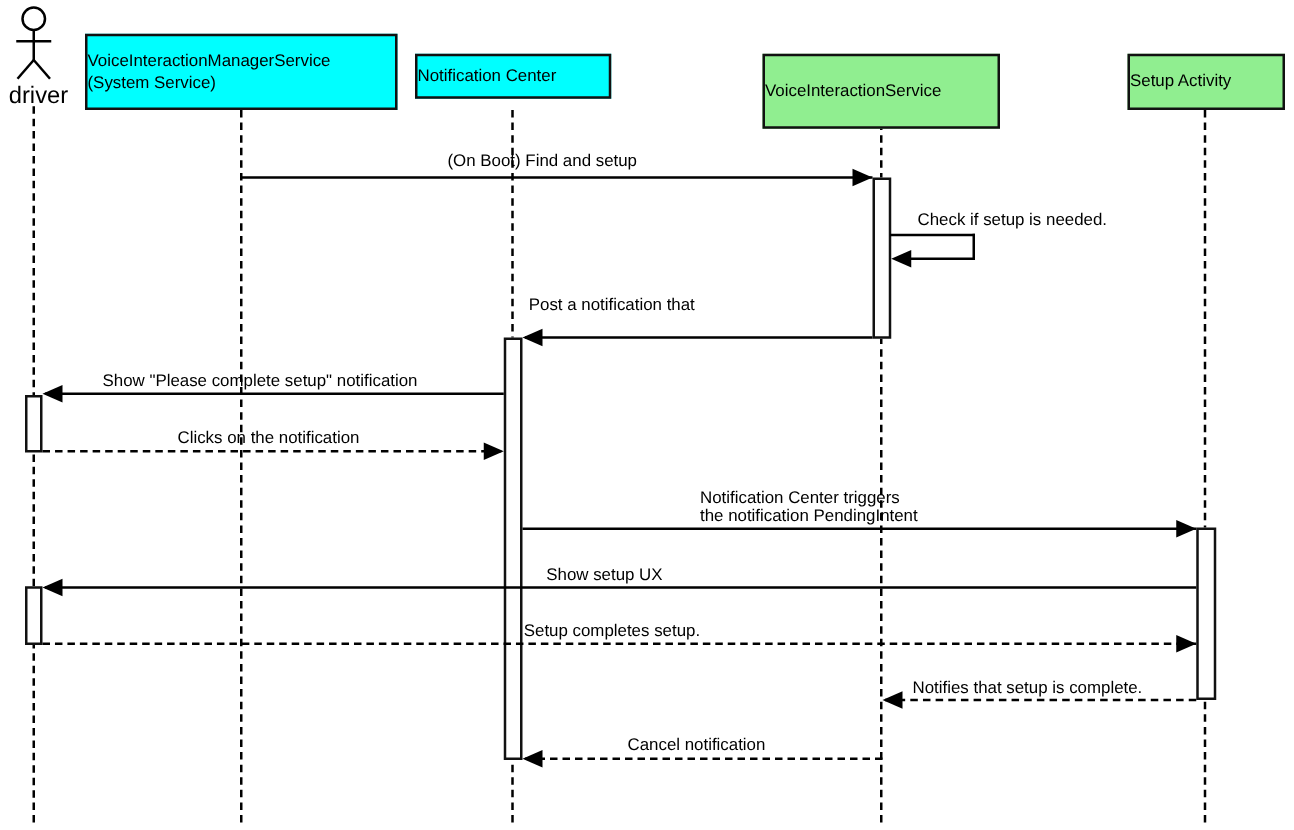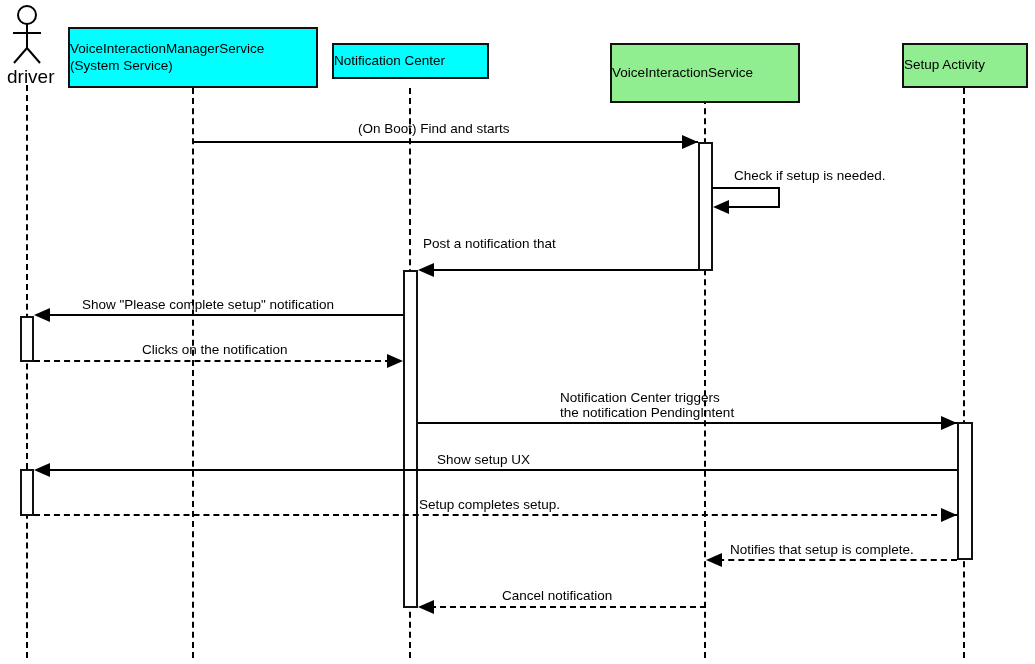--- a/index.html
+++ b/index.html
@@ -56,21 +56,21 @@
   </div>
 
   <div class="actbar" style="left:698px;top:142px;width:15px;height:129px;"></div>
   <div class="actbar" style="left:403px;top:270px;width:15px;height:338px;"></div>
   <div class="actbar" style="left:20px;top:316px;width:14px;height:46px;"></div>
   <div class="actbar" style="left:20px;top:469px;width:14px;height:47px;"></div>
   <div class="actbar" style="left:957px;top:422px;width:16px;height:138px;"></div>
 
   <div class="hline" style="left:193px;top:141px;width:505px;"></div>
   <div class="arrow right" style="left:682px;top:135px;"></div>
-  <div class="mlabel" style="left:358px;top:121px;">(On Boot) Find and starts</div>
+  <div class="mlabel" style="left:358px;top:121px;">(On Boot) Find and setup</div>
 
   <div class="hline" style="left:712px;top:187px;width:68px;"></div>
   <div class="vline" style="left:778px;top:187px;height:21px;"></div>
   <div class="hline" style="left:727px;top:206px;width:53px;"></div>
   <div class="arrow left" style="left:713px;top:200px;"></div>
   <div class="mlabel" style="left:734px;top:168px;">Check if setup is needed.</div>
 
   <div class="hline" style="left:420px;top:269px;width:278px;"></div>
   <div class="arrow left" style="left:418px;top:263px;"></div>
   <div class="mlabel" style="left:423px;top:236px;">Post a notification that</div>

